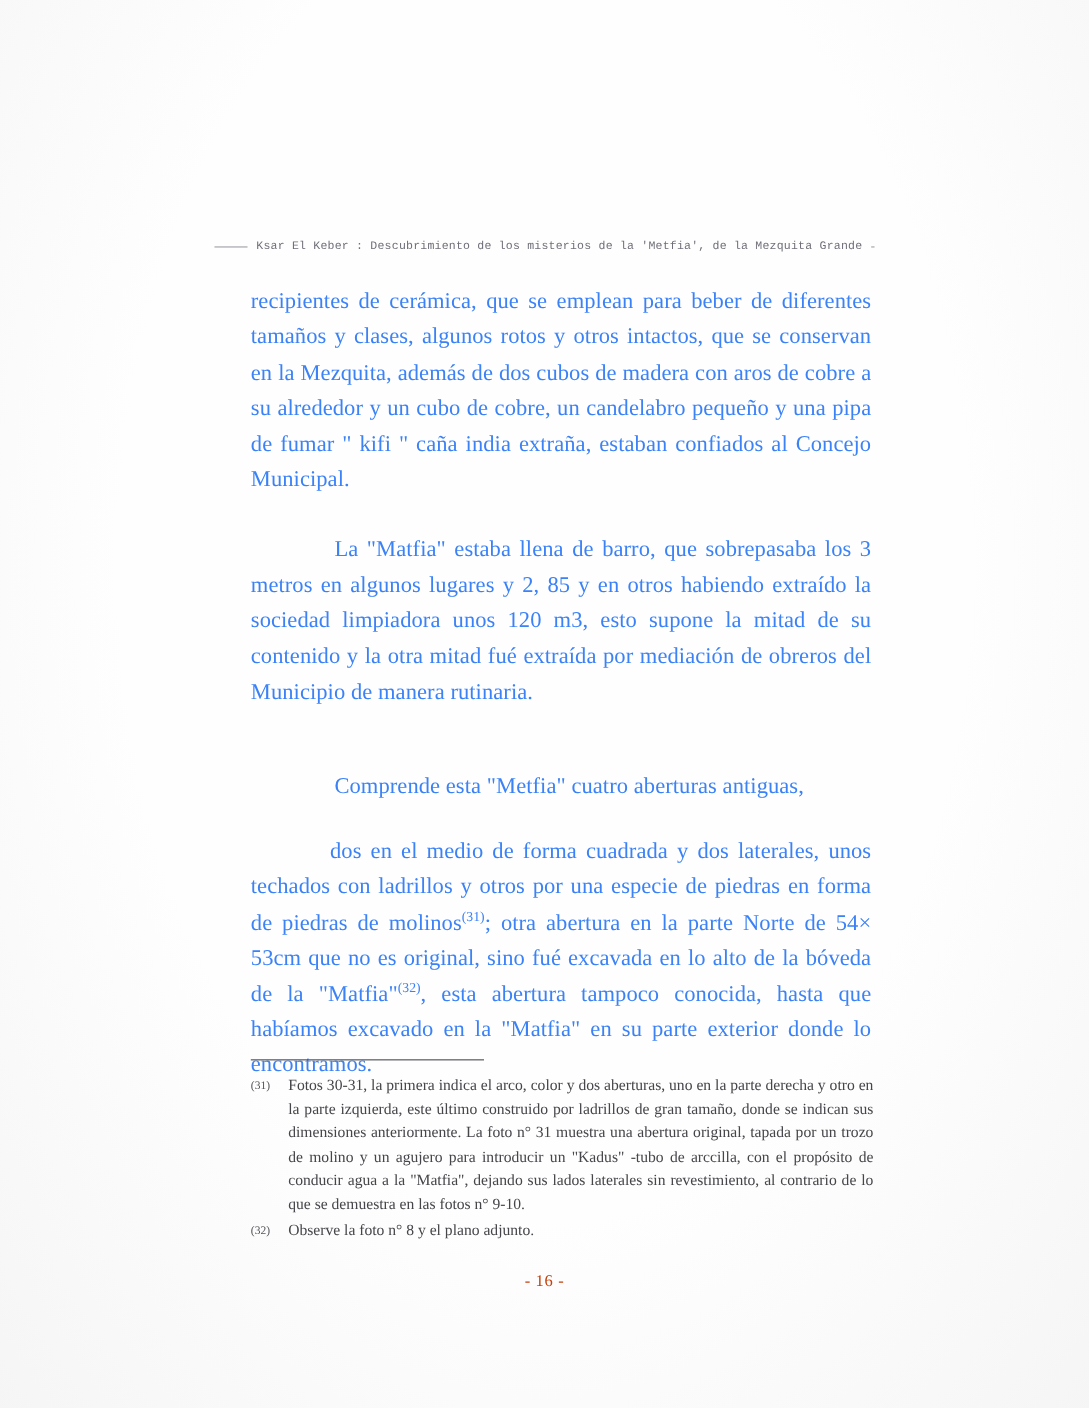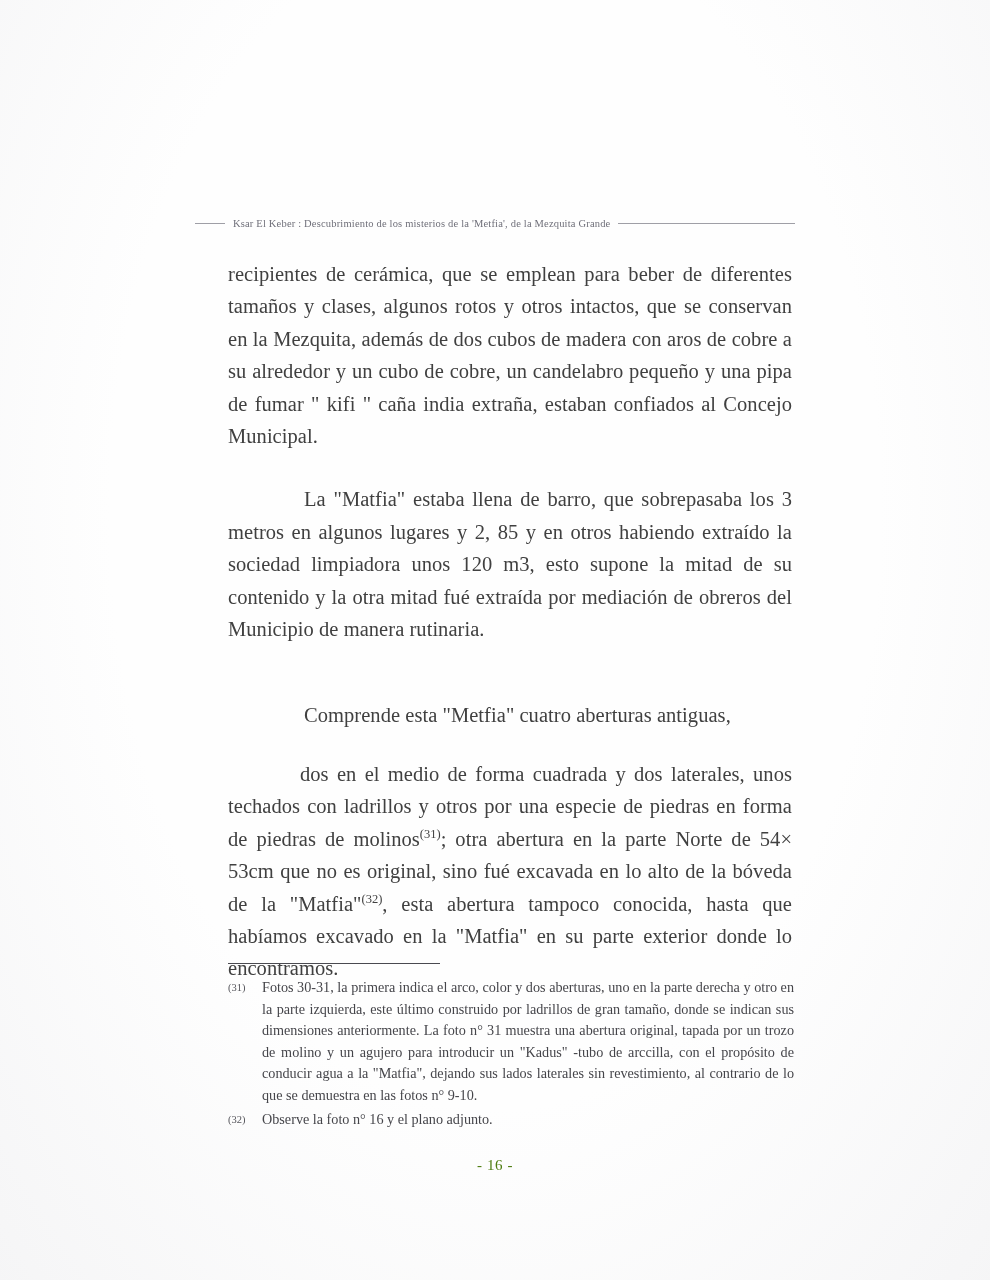--- a/index.html
+++ b/index.html
@@ -49,38 +49,38 @@
     opacity: .85;
   }
   .header-rule.left  { width: 30px; }
   .header-rule.right { flex: 1 1 auto; }
 
   .header-text {
     font-size: 10.5px;
     letter-spacing: .18px;
     color: #6f6f79;
     white-space: nowrap;
-    font-family: Liberation Serif, serif;
+    font-family: Liberation Mono, monospace;
   }
 
   
   .body-block {
     position: absolute;
     left: 228px;
     top: 258px;
     width: 564px;
   }
 
   p.para {
     margin: 0 0 0 0;
     font-size: 20.5px;
     line-height: 32.4px;
     text-align: justify;
     text-justify: inter-word;
-    color: #404040;
+    color: #3b82f6;
     letter-spacing: .05px;
   }
 
   p.para.indent { text-indent: 76px; }
   p.para.indent-sm { text-indent: 72px; }
 
   .gap-lg { height: 31px; }
   .gap-md { height: 28px; }
   .gap-sm { height: 26px; }
 
@@ -127,21 +127,21 @@
   .footnote.single { text-align: left; }
 
   
   .folio {
     position: absolute;
     left: 0;
     right: 0;
     top: 1157px;
     text-align: center;
     font-size: 15px;
-    color: #4d7c0f;
+    color: #c2410c;
     letter-spacing: .6px;
   }
 </style>
 </head>
 <body>
 
 <div class="page">
   <div class="paper-tint"></div>
 
   <div class="running-header">
@@ -173,18 +173,18 @@
   <div class="footnotes">
     <div class="fn-rule"></div>
 
     <div class="footnote">
       <span class="fn-num">(31)</span>
       <span>Fotos 30-31, la primera indica el arco,  color y dos aberturas, uno en la parte derecha y otro en la parte izquierda, este último construido por  ladrillos de gran tamaño, donde se indican sus dimensiones anteriormente. La foto n° 31 muestra una abertura  original,   tapada por un trozo de molino y   un agujero para introducir un "Kadus" -tubo de arccilla, con el propósito de conducir agua a la "Matfia", dejando sus lados laterales sin revestimiento, al contrario de lo que se demuestra en las fotos n°  9-10.</span>
     </div>
 
     <div class="footnote single">
       <span class="fn-num">(32)</span>
-      <span>Observe la foto n° 16 y el plano adjunto.</span>
+      <span>Observe la foto n° 8 y el plano adjunto.</span>
     </div>
   </div>
 
   <div class="folio">- 16 -</div>
 </div>
 
 </body></html>

